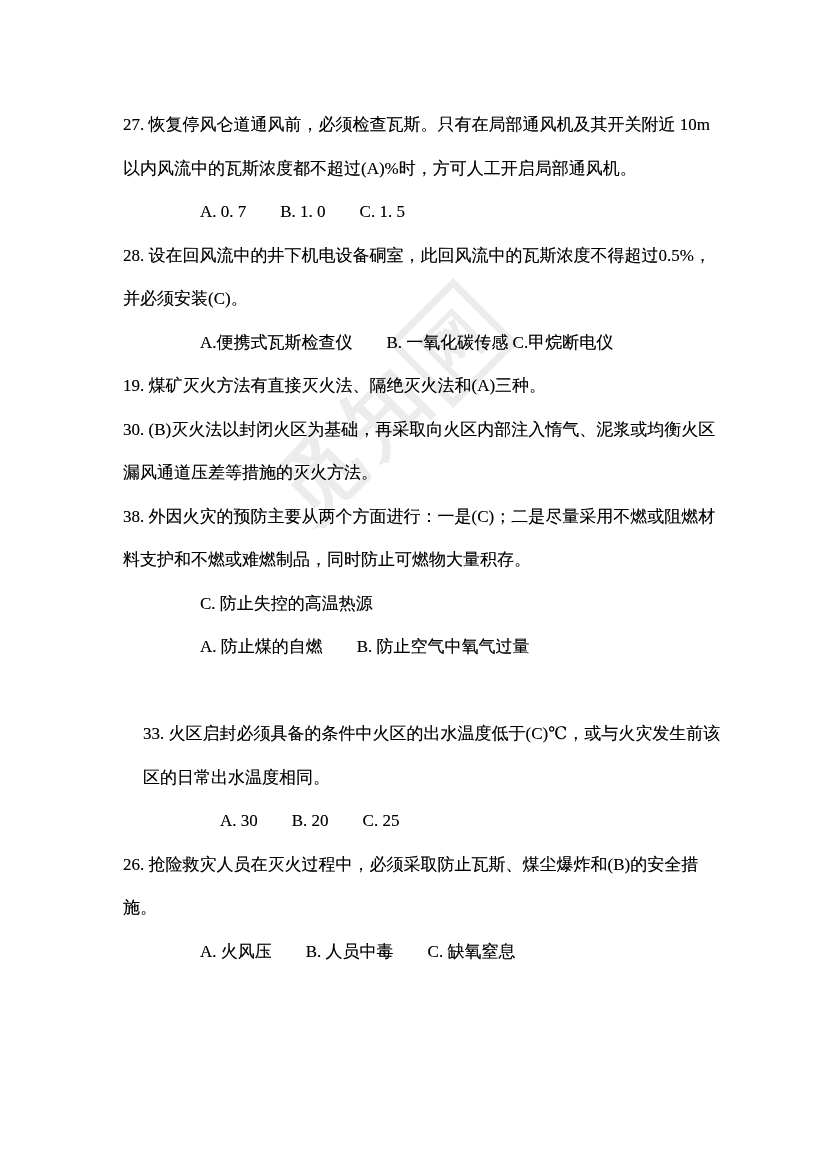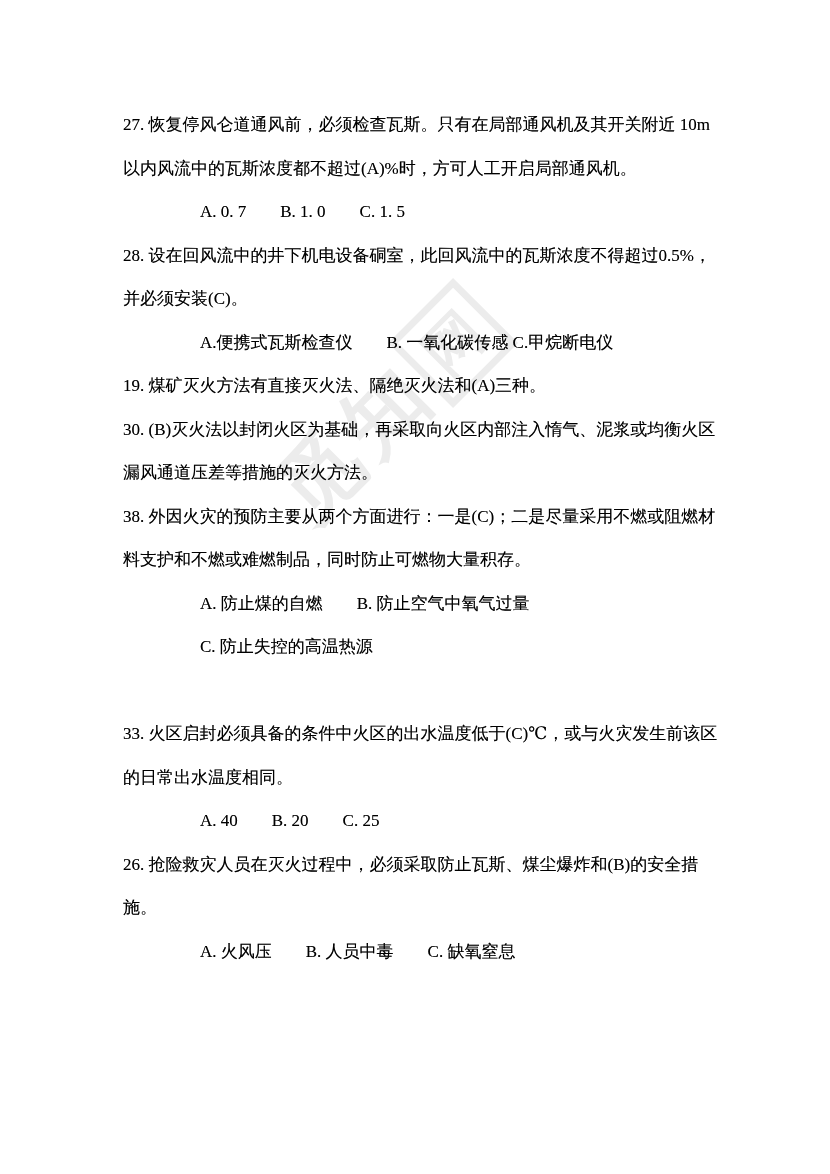--- a/index.html
+++ b/index.html
@@ -41,21 +41,21 @@
     position: absolute;
     left: 123px; top: 103px;
     width: 600px;
     z-index: 1;
     font-size: 17px;
     line-height: 43.5px;
     color: #000000;
     text-shadow: 0 0 0.6px rgba(0,0,0,0.45); 
   }
   .question { margin: 0; }
-  .question.gap-before { margin-top: 43.5px; }
+  .question.gap-before { margin-top: 43.5px; margin-left: 20px; }
   .q-text { margin: 0; text-align: left; }
   .option-line { margin: 0; padding-left: 77px; white-space: pre-wrap; }
 </style>
 </head>
 <body>
 
 <div class="watermark wm-mid">
   <span class="wm-char">觅</span>
   <span class="wm-char">知</span>
   <span class="wm-logo-box">
@@ -85,27 +85,27 @@
   <section class="question">
     <p class="q-text">19. 煤矿灭火方法有直接灭火法、隔绝灭火法和(A)三种。</p>
   </section>
 
   <section class="question">
     <p class="q-text">30. (B)灭火法以封闭火区为基础，再采取向火区内部注入惰气、泥浆或均衡火区漏风通道压差等措施的灭火方法。</p>
   </section>
 
   <section class="question">
     <p class="q-text">38. 外因火灾的预防主要从两个方面进行：一是(C)；二是尽量采用不燃或阻燃材料支护和不燃或难燃制品，同时防止可燃物大量积存。</p>
+    <p class="option-line">C. 防止失控的高温热源</p>
     <p class="option-line">A. 防止煤的自燃　　B. 防止空气中氧气过量</p>
-    <p class="option-line">C. 防止失控的高温热源</p>
   </section>
 
   <section class="question gap-before">
     <p class="q-text">33. 火区启封必须具备的条件中火区的出水温度低于(C)℃，或与火灾发生前该区的日常出水温度相同。</p>
-    <p class="option-line">A. 40　　B. 20　　C. 25</p>
+    <p class="option-line">A. 30　　B. 20　　C. 25</p>
   </section>
 
   <section class="question">
     <p class="q-text">26. 抢险救灾人员在灭火过程中，必须采取防止瓦斯、煤尘爆炸和(B)的安全措施。</p>
     <p class="option-line">A. 火风压　　B. 人员中毒　　C. 缺氧窒息</p>
   </section>
 
 </main>
 
 </body></html>

